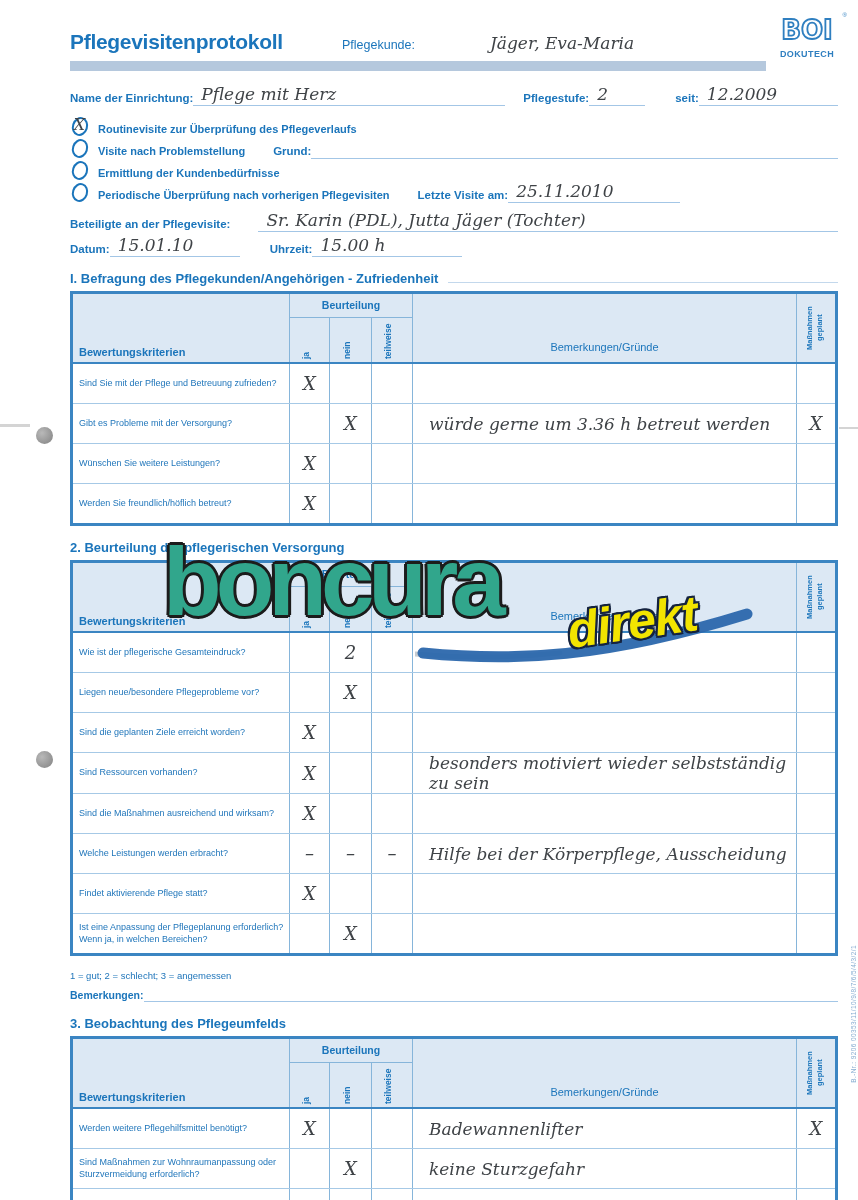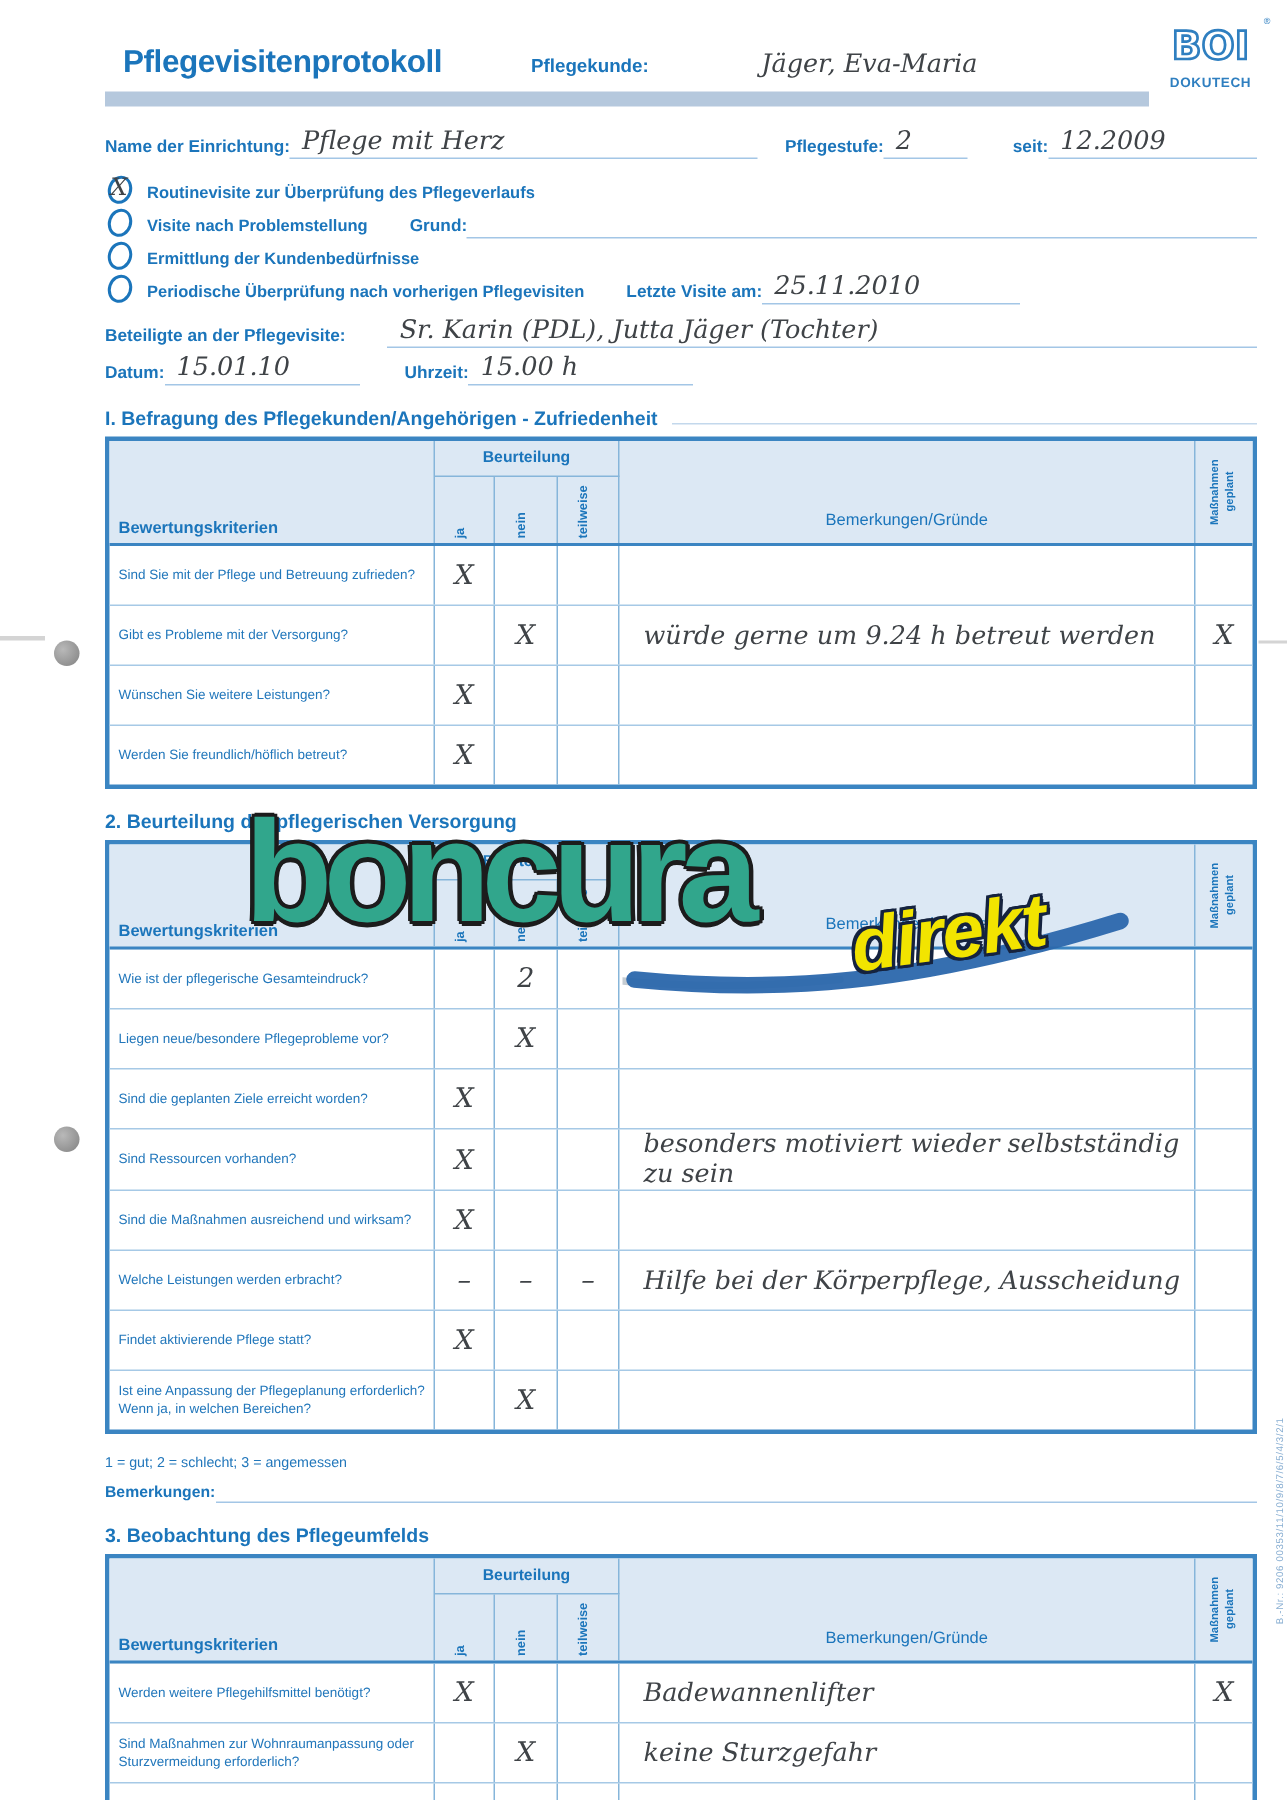--- a/index.html
+++ b/index.html
@@ -1,23 +1,23 @@
 <!DOCTYPE html>
 <html><head>
 <meta charset="utf-8">
 <style>
   html,body{margin:0;padding:0;background:#ffffff;}
   .page{position:relative;width:858px;height:1200px;overflow:hidden;background:#ffffff;
         font-family:"Liberation Sans", sans-serif;color:#1b75bb;}
   .content{padding:0 20px 0 70px;}
 
   
-  .title-row{display:flex;align-items:baseline;margin-top:30px;margin-left:12px;}
+  .title-row{display:flex;align-items:baseline;margin-top:30px;}
   .doc-title{font-size:21px;font-weight:bold;color:#1b75bb;width:272px;letter-spacing:-0.3px;}
-  .client-label{font-size:12.5px;font-weight:bold;color:#1b75bb;}
+  .client-label{font-size:12.5px;font-weight:normal;color:#1b75bb;}
   .client-value{margin-left:75px;}
   .blue-bar{height:10px;background:#b5c8dd;width:696px;margin-top:7px;}
   .logo{position:absolute;left:769px;top:16px;width:76px;text-align:center;}
   .logo .reg{position:absolute;right:-2px;top:-4px;font-size:6px;color:#2f7fc0;}
   .logo-sub{font-size:9px;font-weight:bold;color:#2f7fc0;letter-spacing:0.4px;margin-top:1px;}
 
   
   .hw{font-family:"DejaVu Serif", serif;font-style:italic;color:#3f4347;}
   .hw-17{font-size:17px;line-height:1;}
   .hw-15{font-size:15px;line-height:1;}
@@ -212,21 +212,21 @@
             <div class="tcell mark"></div>
             <div class="tcell mark"></div>
             <div class="tcell remark"></div>
             <div class="tcell mark"></div>
           </div>
           <div class="trow">
             <div class="tcell qtext">Gibt es Probleme mit der Versorgung?</div>
             <div class="tcell mark"></div>
             <div class="tcell mark">X</div>
             <div class="tcell mark"></div>
-            <div class="tcell remark">würde gerne um 9.24 h betreut werden</div>
+            <div class="tcell remark">würde gerne um 3.36 h betreut werden</div>
             <div class="tcell mark">X</div>
           </div>
           <div class="trow">
             <div class="tcell qtext">Wünschen Sie weitere Leistungen?</div>
             <div class="tcell mark">X</div>
             <div class="tcell mark"></div>
             <div class="tcell mark"></div>
             <div class="tcell remark"></div>
             <div class="tcell mark"></div>
           </div>

